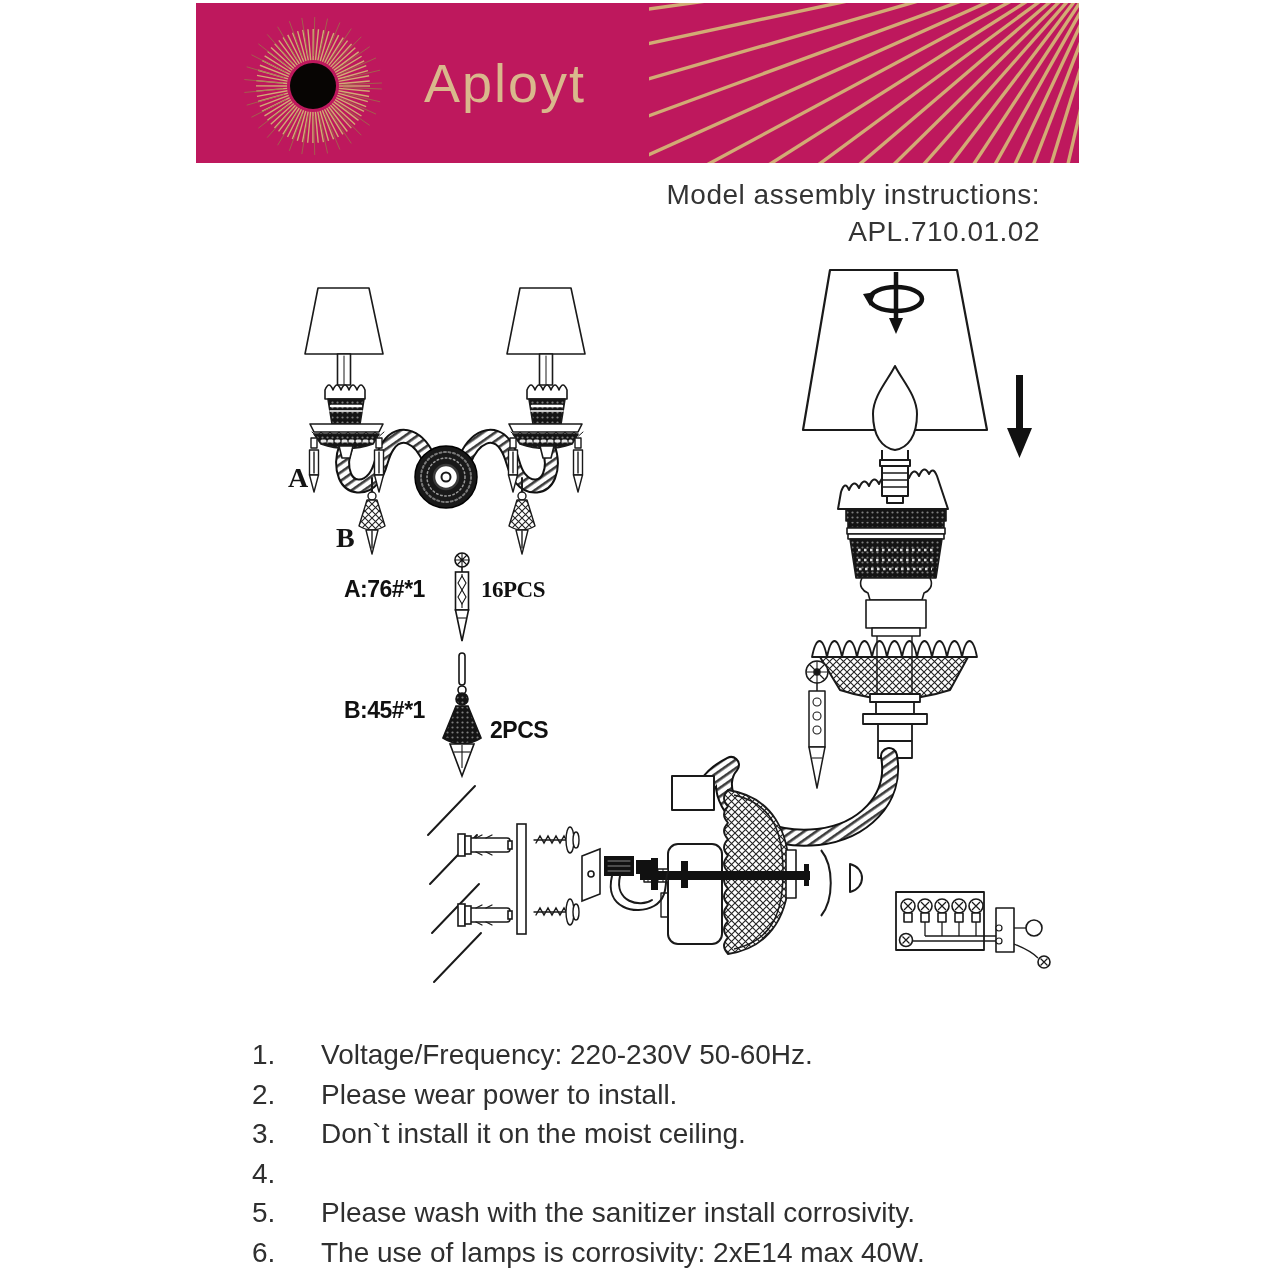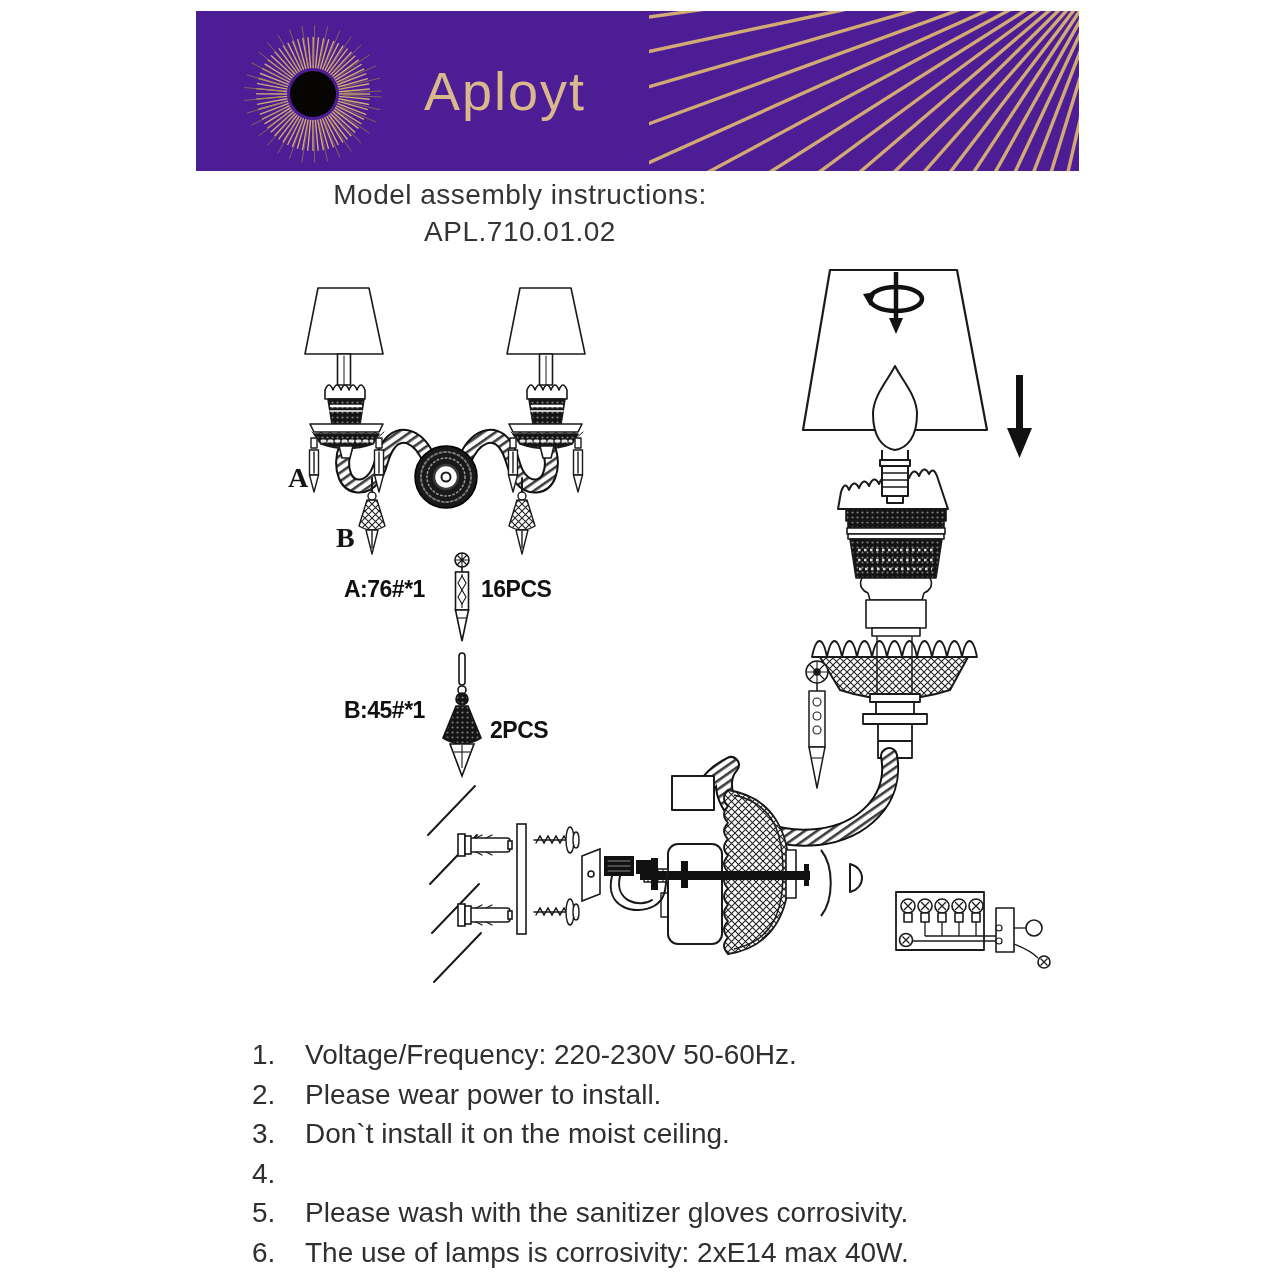--- a/index.html
+++ b/index.html
@@ -3,39 +3,39 @@
 <meta charset="utf-8">
 <style>
   html,body{margin:0;padding:0;}
   body{
     width:1280px;height:1280px;position:relative;background:#ffffff;
     font-family:"Liberation Sans",sans-serif;overflow:hidden;
   }
   .abs{position:absolute;}
   
   .banner{
-    left:196px;top:11px;width:883px;height:160px;background:#4c1d95;overflow:hidden;
+    left:196px;top:3px;width:883px;height:160px;background:#be185d;overflow:hidden;
   }
   .sunburst{left:42px;top:8px;width:150px;height:150px;}
   .brand{
     left:228px;top:50px;font-size:54px;font-weight:400;letter-spacing:2px;
     color:#d9b88c;line-height:60px;
   }
   .corner-rays{right:0;top:0;width:430px;height:160px;}
   
-  .title-block{left:0;top:176px;width:1040px;text-align:center;color:#343434;}
+  .title-block{left:0;top:176px;width:1040px;text-align:right;color:#343434;}
   .title-line{font-size:28px;line-height:37px;letter-spacing:.5px;}
   
   .pend-label{font-family:"Liberation Serif",serif;font-weight:bold;font-size:28px;color:#141414;line-height:1;}
   .part-label{font-weight:700;font-size:23px;color:#101010;line-height:1;letter-spacing:-.5px;}
   
   .inst{left:252px;top:1035px;width:850px;color:#2f2f2f;}
   .inst-row{display:flex;font-size:28px;line-height:39.6px;}
   .inst-num{width:17px;text-align:right;flex:none;}
-  .inst-text{margin-left:36px;}
+  .inst-text{margin-left:52px;}
   svg{display:block;}
 </style>
 </head>
 <body>
 
 <div class="abs banner">
   <svg class="abs sunburst" viewBox="0 0 150 150">
     <g id="sunburst-rays">
         <line x1="101" y1="75" x2="132" y2="75" stroke="#d2ab74" stroke-width="1.4"></line>
         <line x1="100.88890470587037" y1="77.40096087647478" x2="131.75644493210044" y2="80.26364499842548" stroke="#d2ab74" stroke-width="1.4"></line>
@@ -169,21 +169,21 @@
 
 <div class="abs title-block">
   <div class="title-line">Model assembly instructions:</div>
   <div class="title-line">APL.710.01.02</div>
 </div>
 
 <span class="abs pend-label" style="left:288px;top:464px;">A</span>
 <span class="abs pend-label" style="left:336px;top:524px;">B</span>
 
 <span class="abs part-label" style="left:344px;top:578px;">A:76#*1</span>
-<span class="abs part-label" style="left:481px;top:578px;">16PCS</span>
+<span class="abs part-label" style="left:481px;top:578px;font-family:Liberation Serif, serif;">16PCS</span>
 <span class="abs part-label" style="left:344px;top:699px;">B:45#*1</span>
 <span class="abs part-label" style="left:490px;top:719px;">2PCS</span>
 
 <svg class="abs" style="left:0;top:0;" width="1280" height="1280" viewBox="0 0 1280 1280">
   <defs>
     <pattern id="lat" width="7" height="7" patternUnits="userSpaceOnUse">
       <rect width="7" height="7" fill="#ffffff"></rect>
       <path d="M0 0L7 7M7 0L0 7" stroke="#222" stroke-width="1.1"></path>
     </pattern>
     <pattern id="knurl" width="5" height="5" patternUnits="userSpaceOnUse">
@@ -522,19 +522,19 @@
   </div>
   <div class="inst-row">
     <span class="inst-num">3.</span>
     <span class="inst-text">Don`t install it on the moist ceiling.</span>
   </div>
   <div class="inst-row">
     <span class="inst-num">4.</span>
   </div>
   <div class="inst-row">
     <span class="inst-num">5.</span>
-    <span class="inst-text">Please wash with the sanitizer gloves corrosivity.</span>
+    <span class="inst-text">Please wash with the sanitizer install corrosivity.</span>
   </div>
   <div class="inst-row">
     <span class="inst-num">6.</span>
     <span class="inst-text">The use of lamps is corrosivity: 2xE14 max 40W.</span>
   </div>
 </div>
 
 </body></html>

